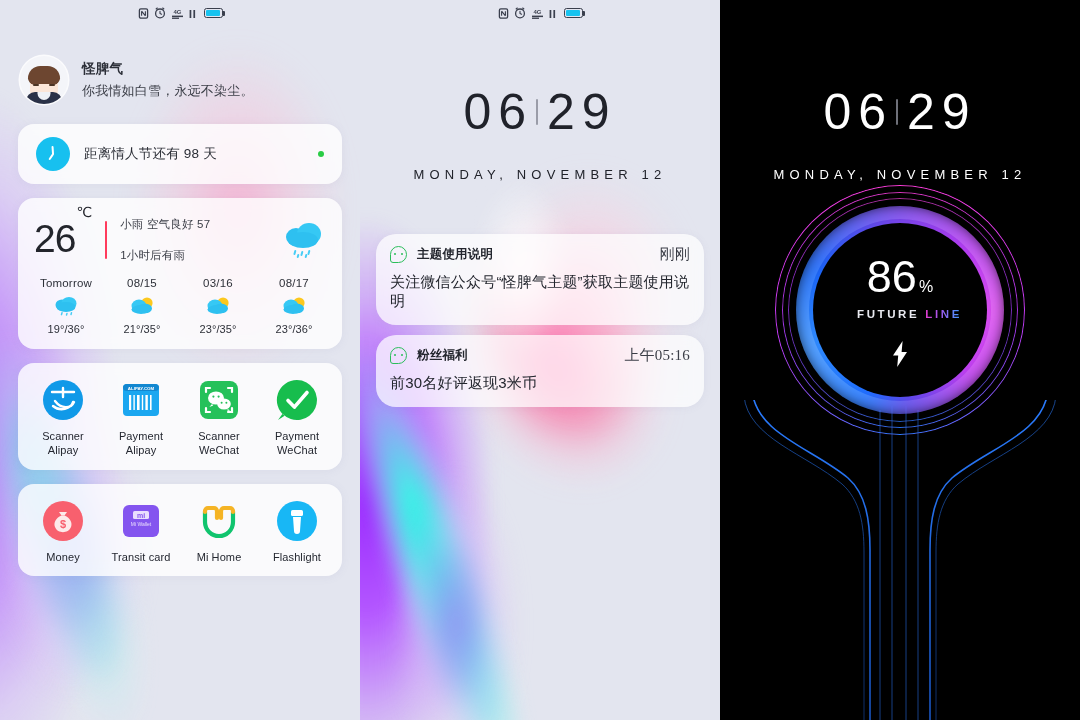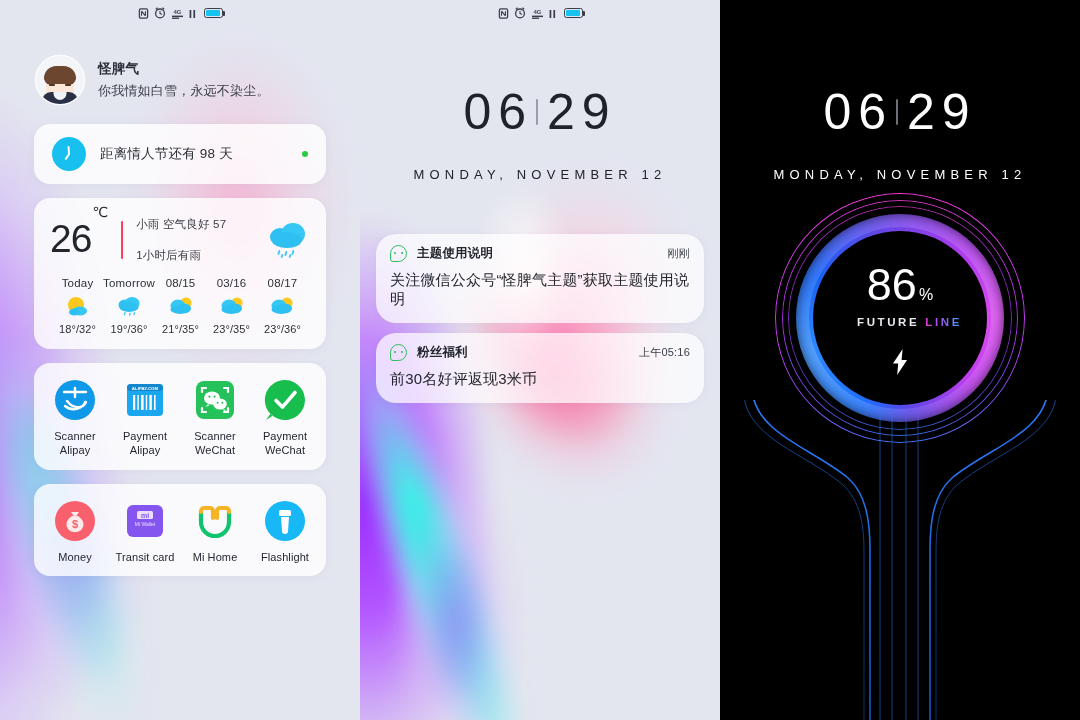--- a/index.html
+++ b/index.html
@@ -51,21 +51,21 @@
   .statusbar { position:absolute; top:0; left:0; right:0; height:26px;
     display:flex; align-items:center; justify-content:center; gap:5px; z-index:40; }
   .sb-ico { display:block; }
   .sb-batt { width:19px; height:10px; border:1.4px solid #3a3f4d; border-radius:2.5px;
     position:relative; padding:1.3px; }
   .sb-batt::after { content:""; position:absolute; right:-3.2px; top:2.4px; width:2px; height:4.4px;
     background:#3a3f4d; border-radius:0 1px 1px 0; }
   .sb-batt i { display:block; width:100%; height:100%; background:#17c3f0; border-radius:1px; }
 
   
-  .p1-content { position:relative; z-index:10; padding:0 34px; }
+  .p1-content { position:relative; z-index:10; padding:0 18px; }
 
   .profile { display:flex; align-items:center; gap:14px; margin-top:56px; padding-left:2px; }
   .avatar { width:48px; height:48px; border-radius:50%; background:#f4f5f9;
     position:relative; overflow:hidden; flex:none; box-shadow:0 0 0 1.5px rgba(255,255,255,.85); }
   .av-face { position:absolute; left:50%; top:15px; transform:translateX(-50%);
     width:28px; height:30px; background:#fbe6d8; border-radius:13px 13px 11px 11px; }
   .av-hair { position:absolute; left:50%; top:10px; transform:translateX(-50%);
     width:32px; height:18px; background:#6d4630; border-radius:15px 15px 7px 7px; }
   .av-hair::before { content:""; position:absolute; left:1px; top:7px; width:8px; height:12px;
     background:#6d4630; border-radius:4px 0 0 6px; }
@@ -126,26 +126,26 @@
   .notifs { margin-top:52px; padding:0 16px; display:flex; flex-direction:column; gap:10px; }
   .notif { background:rgba(255,255,255,.72); border-radius:20px; overflow:hidden;
     box-shadow:0 1px 8px rgba(120,110,160,.07); backdrop-filter:blur(7px); }
   .nt-head { display:flex; align-items:center; padding:11px 14px 9px; }
   .nt-ico { width:17px; height:17px; border:1.6px solid #2bbd5a; border-radius:50% 50% 50% 3px;
     position:relative; flex:none; }
   .nt-ico::before, .nt-ico::after { content:""; position:absolute; top:5.5px; width:2px; height:2px;
     background:#2bbd5a; border-radius:50%; }
   .nt-ico::before { left:3.3px; } .nt-ico::after { right:3.3px; }
   .nt-title { margin-left:10px; font-size:12.5px; font-weight:bold; color:#23262e; letter-spacing:.2px; }
-  .nt-time { margin-left:auto; font-size:11px; color:#3b3e47; letter-spacing:.2px; }
+  .nt-time { margin-left:auto; font-size:15px; color:#3b3e47; letter-spacing:.2px;font-family:Liberation Serif, serif; }
   .nt-body { padding:0 14px 14px; font-size:15px; color:#23262e; letter-spacing:.2px; }
 
   
   .p3 { background:#000; }
-  .ring-wrap { position:absolute; left:50%; top:318px; transform:translate(-50%,-50%);
+  .ring-wrap { position:absolute; left:50%; top:310px; transform:translate(-50%,-50%);
     width:250px; height:250px; }
   .ring { position:absolute; border-radius:50%; }
   .r-out1 { inset:0; border:1.6px solid transparent;
     background:conic-gradient(from 180deg,#2a7cff,#c93bff 22%,#ff3bd6 50%,#c93bff 76%,#2a7cff) border-box;
     -webkit-mask:linear-gradient(#000 0 0) padding-box, linear-gradient(#000 0 0);
     -webkit-mask-composite:xor; mask-composite:exclude;
     filter:drop-shadow(0 0 4px rgba(220,70,230,.85)); }
   .r-out2 { inset:7px; border:1.2px solid transparent;
     background:conic-gradient(from 180deg,#2a7cff,#b93bff 24%,#f03bd0 50%,#b93bff 76%,#2a7cff) border-box;
     -webkit-mask:linear-gradient(#000 0 0) padding-box, linear-gradient(#000 0 0);
@@ -261,29 +261,20 @@
                 <rect x="14" y="30" width="2" height="5" rx="1" transform="rotate(16 15 32)"></rect>
                 <rect x="21" y="31" width="2" height="5" rx="1" transform="rotate(16 22 33)"></rect>
                 <rect x="28" y="30" width="2" height="5" rx="1" transform="rotate(16 29 32)"></rect>
                 <rect x="17" y="34" width="2" height="4" rx="1" transform="rotate(16 18 36)"></rect>
                 <rect x="25" y="34" width="2" height="4" rx="1" transform="rotate(16 26 36)"></rect>
               </g>
             </svg>
           </div>
         </div>
         <div class="w-forecast">
-          <div class="w-col">
-            <div class="w-day">Today</div>
-            <svg width="28" height="22" viewBox="0 0 28 22">
-              <circle cx="13" cy="10" r="8" fill="#fcc81e"></circle>
-              <ellipse cx="17" cy="16" rx="7" ry="4.6" fill="#36c8f4"></ellipse>
-              <ellipse cx="11" cy="17" rx="5" ry="3.6" fill="#2ec0f0"></ellipse>
-            </svg>
-            <div class="w-range">18°/32°</div>
-          </div>
           <div class="w-col">
             <div class="w-day">Tomorrow</div>
             <svg width="28" height="22" viewBox="0 0 28 22">
               <ellipse cx="10" cy="10" rx="6.5" ry="5.6" fill="#2ec0f0"></ellipse>
               <ellipse cx="17" cy="8.5" rx="7.5" ry="6.6" fill="#36c8f4"></ellipse>
               <ellipse cx="14" cy="12" rx="9.5" ry="5" fill="#2ec0f0"></ellipse>
               <g fill="#49cdf5">
                 <rect x="9" y="17" width="1.5" height="3.4" rx=".75" transform="rotate(16 9.7 18.7)"></rect>
                 <rect x="14" y="17.6" width="1.5" height="3.2" rx=".75" transform="rotate(16 14.7 19.2)"></rect>
                 <rect x="18.5" y="17" width="1.5" height="3.2" rx=".75" transform="rotate(16 19.2 18.6)"></rect>

